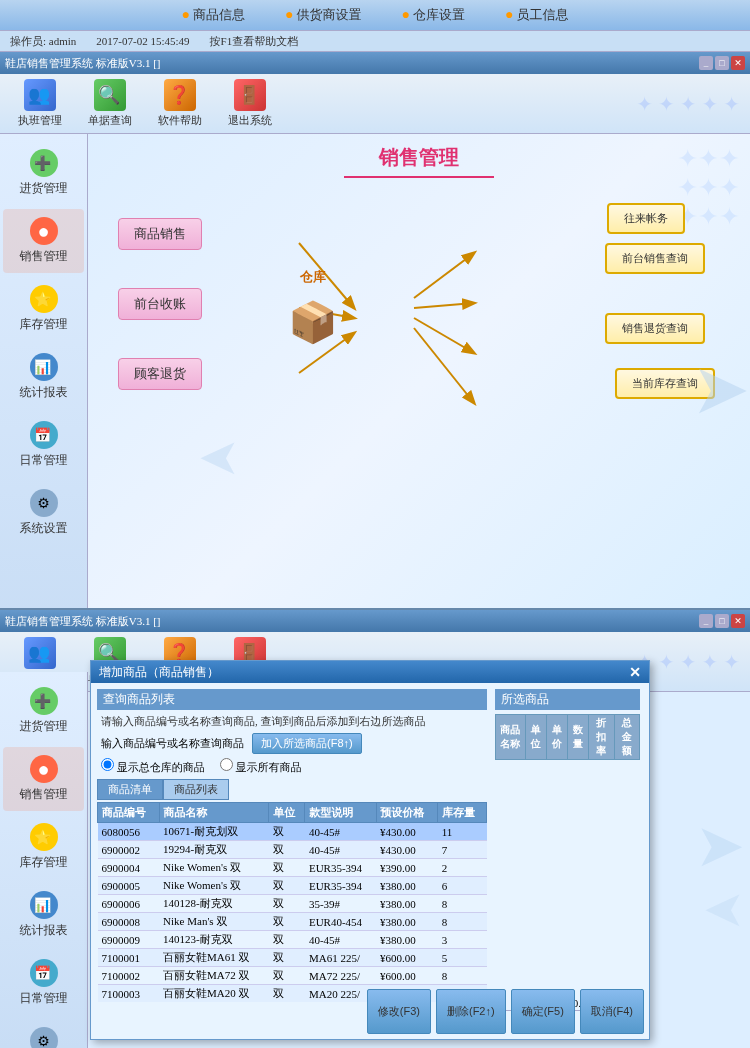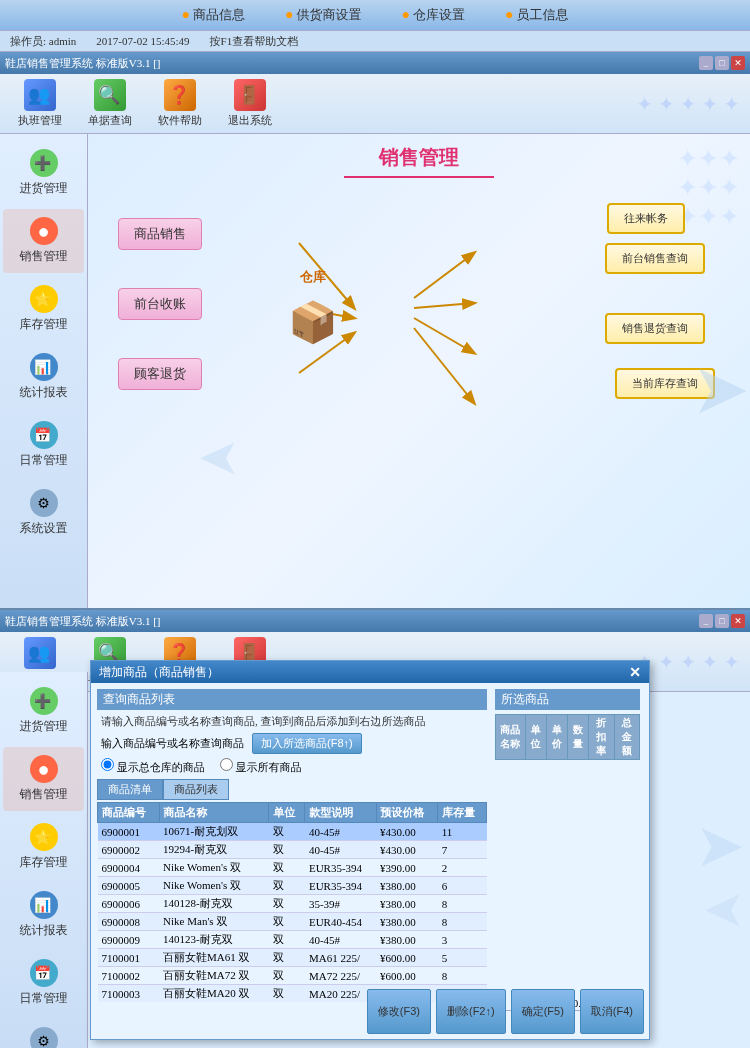--- a/index.html
+++ b/index.html
@@ -395,21 +395,21 @@
                 <th>商品编号</th>
                 <th>商品名称</th>
                 <th>单位</th>
                 <th>款型说明</th>
                 <th>预设价格</th>
                 <th>库存量</th>
               </tr>
             </thead>
             <tbody id="product-table-body">
             <tr style="background: rgb(170, 204, 255);">
-                  <td>6900001</td>
+                  <td>6080056</td>
                   <td>10671-耐克划双</td>
                   <td>双</td>
                   <td>40-45#</td>
                   <td>¥430.00</td>
                   <td>11</td>
                 </tr>
                 <tr>
                   <td>6900002</td>
                   <td>19294-耐克双</td>
                   <td>双</td>

